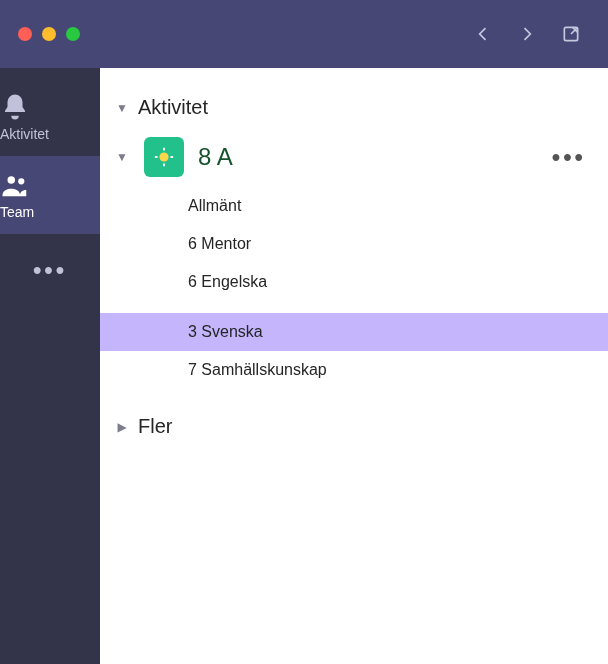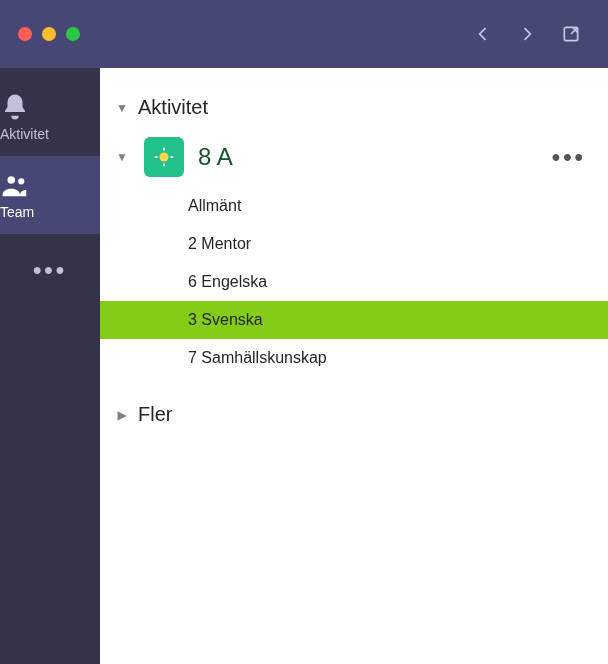--- a/index.html
+++ b/index.html
@@ -58,21 +58,21 @@
   .team-avatar {
     width:40px; height:40px; border-radius:6px; background:#22c08b;
     display:flex; align-items:center; justify-content:center; color:#fff;
   }
   .team-name { font-size:24px; color:#14532d; flex:1; font-weight:500; }
   .team-more { color:#555; font-size:24px; letter-spacing:3px; font-weight:bold; cursor:pointer; }
 
   .channel {
     padding: 10px 0 10px 88px; font-size:16px; color:#252525; cursor:pointer;
   }
-  .channel.selected { background:#84cc16; }
+  .channel.selected { background:#c4b5fd;margin-top:12px; }
 
 </style>
 </head>
 <body>
 
 <div class="titlebar">
   <div class="traffic-lights">
     <div class="tl tl-close"></div>
     <div class="tl tl-min"></div>
     <div class="tl tl-max"></div>
@@ -145,21 +145,21 @@
             <line x1="12" y1="19" x2="12" y2="22"></line>
             <line x1="2" y1="12" x2="5" y2="12"></line>
             <line x1="19" y1="12" x2="22" y2="12"></line>
           </svg>
       </span>
       <span class="team-name">8 A</span>
       <span class="team-more">•••</span>
     </div>
 
     <div class="channel"><span>Allmänt</span></div>
-    <div class="channel"><span>2 Mentor</span></div>
+    <div class="channel"><span>6 Mentor</span></div>
     <div class="channel"><span>6 Engelska</span></div>
     <div class="channel selected"><span>3 Svenska</span></div>
     <div class="channel"><span>7 Samhällskunskap</span></div>
 
     <div class="section-header" style="margin-top:18px">
       <span class="caret">▶</span>
       <span>Fler</span>
     </div>
 
   </div>

